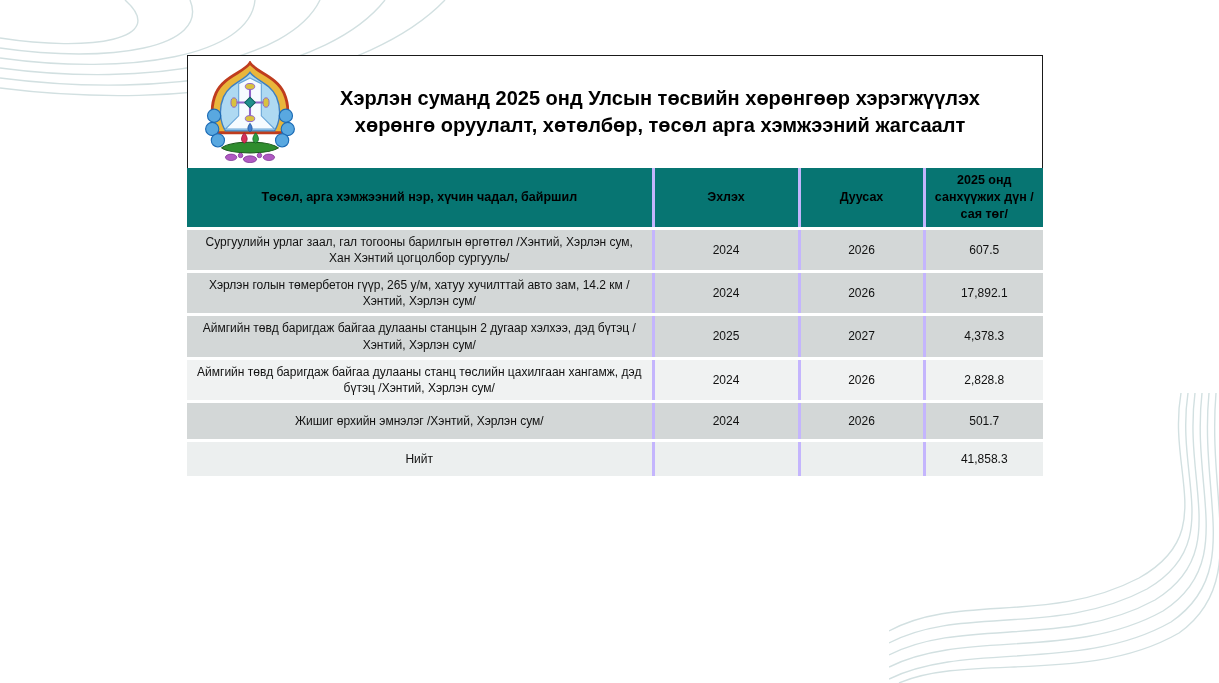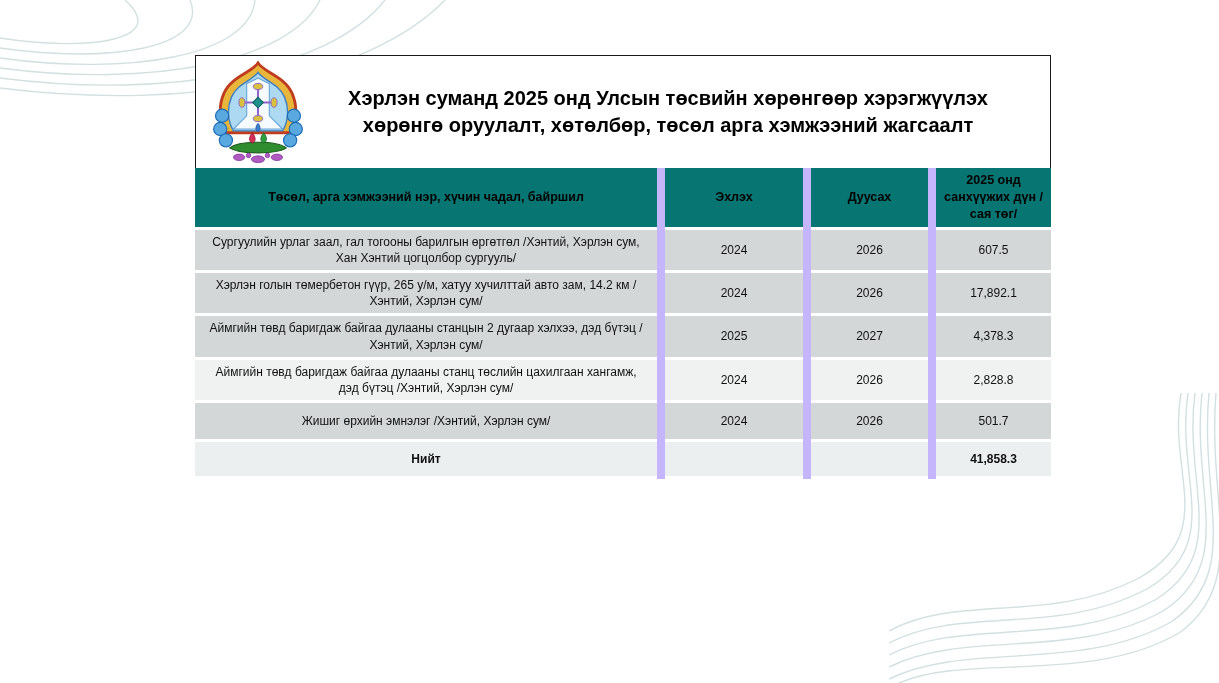--- a/index.html
+++ b/index.html
@@ -5,47 +5,47 @@
   * { margin:0; padding:0; box-sizing:border-box; }
   html,body { width:1219px; height:683px; overflow:hidden; }
   body { font-family:"Liberation Sans","DejaVu Sans",sans-serif; background:#ffffff; }
   .slide { position:relative; width:1219px; height:683px; background:#ffffff; overflow:hidden; }
 
   .decor { position:absolute; pointer-events:none; }
   .decor.tl { left:0; top:0; }
   .decor.br { right:0; bottom:0; }
   .decor path { fill:none; stroke:#d2e0e1; stroke-width:1.4; }
 
-  .content { position:absolute; left:195px; top:55px; width:856px; }
+  .content { position:absolute; left:187px; top:55px; width:856px; }
 
   .title-box {
     display:flex; align-items:center;
     background:#ffffff; border:1px solid #1a1a1a; border-bottom:none;
     height:113px;
   }
   .logo-wrap { flex:0 0 auto; margin-left:14px; width:96px; height:102px; }
   .slide-title {
     flex:1; text-align:center; font-weight:bold; font-size:20px;
     line-height:1.35; color:#000; padding:0 30px 0 10px;
   }
 
   table.projects { width:100%; border-collapse:collapse; table-layout:fixed; }
   .projects th, .projects td {
-    border-right:8px solid #c4b5fd; border-bottom:3px solid #ffffff;
+    border-right:3px solid #c4b5fd; border-bottom:3px solid #ffffff;
     text-align:center; vertical-align:middle; padding:4px 10px;
   }
   .projects th:last-child, .projects td:last-child { border-right:none;margin-top:23px; }
   .projects th {
     background:#077572; color:#000; font-weight:bold; font-size:12.5px;
     line-height:1.35; height:60px; padding:4px 8px;
   }
   .projects td { font-size:12px; line-height:1.35; color:#111; height:39px; }
   .projects tr.row-odd  td { background:#d3d7d7; }
   .projects tr.row-even td { background:#f0f2f2; }
-  .projects tr.row-total td { background:#ecefef; font-weight:bold; height:37px; }
+  .projects tr.row-total td { background:#ecefef; font-weight:normal; height:37px; }
   .col-name  { width:466px; }
   .col-start { width:146px; }
   .col-end   { width:125px; }
   .col-amt   { width:119px; }
 </style>
 </head>
 <body>
 
 <div class="slide">
 

